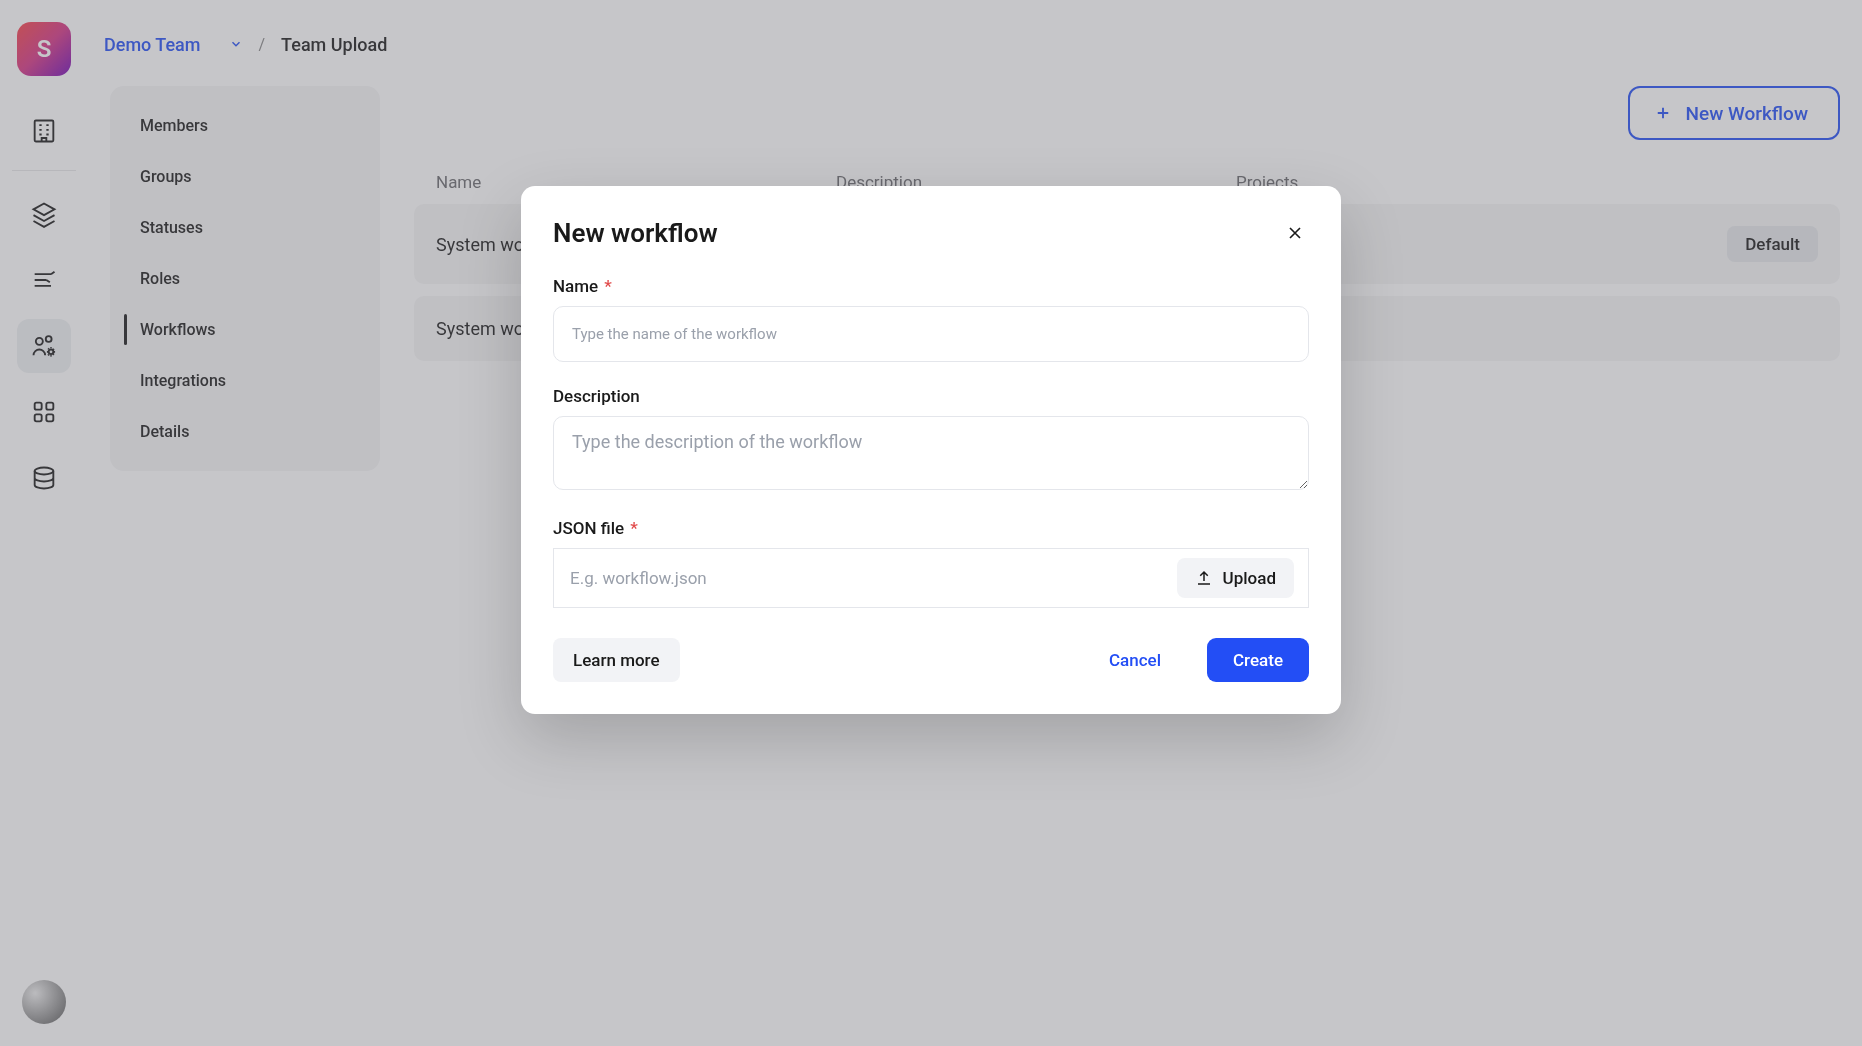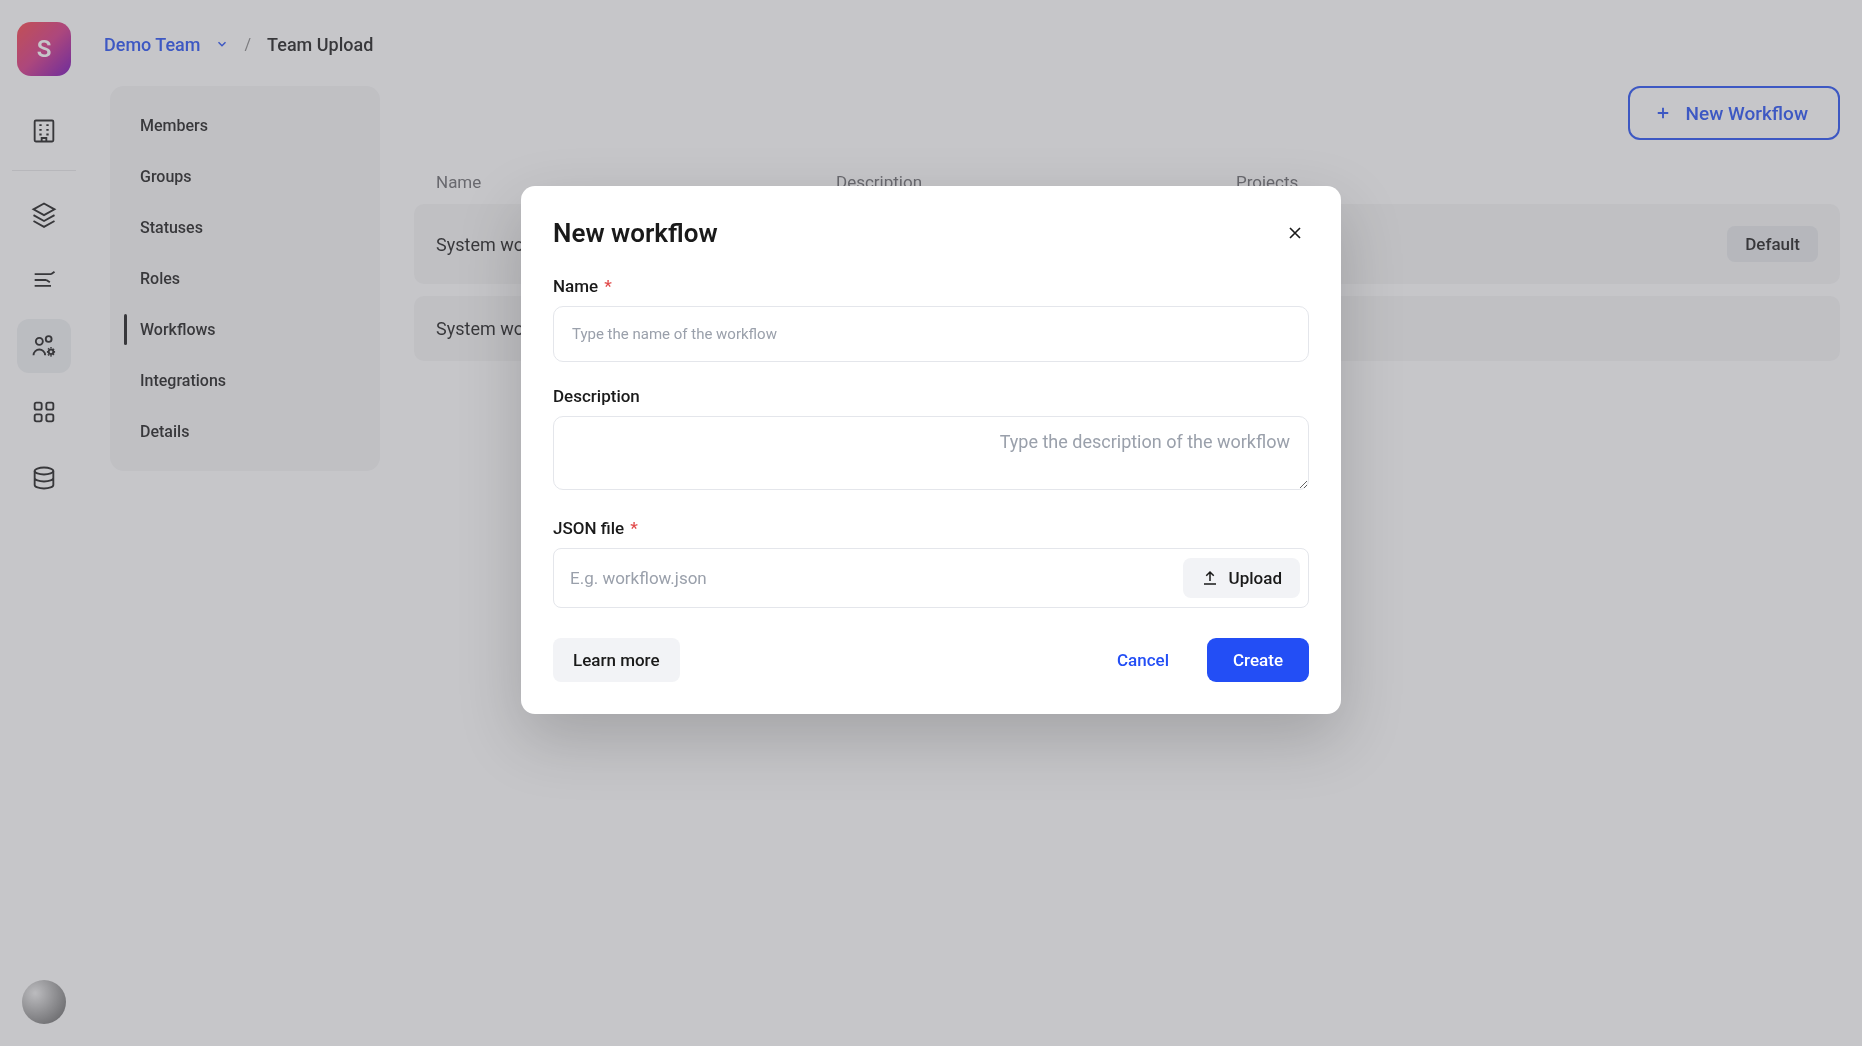--- a/index.html
+++ b/index.html
@@ -9,21 +9,21 @@
 .icon-rail { position: absolute; left: 0; top: 0; width: 88px; height: 100%; background: #fff; display: flex; flex-direction: column; align-items: center; padding-top: 22px; }
 .logo-tile { width: 54px; height: 54px; border-radius: 14px; background: linear-gradient(135deg,#f94144,#d63384,#7209b7); display: flex; align-items: center; justify-content: center; color: #fff; font-weight: 600; font-size: 24px; margin-bottom: 28px; }
 .rail-divider { width: 64px; height: 1px; background: #e7e7e9; margin-bottom: 16px; }
 .rail-btn { width: 54px; height: 54px; border-radius: 12px; display: flex; align-items: center; justify-content: center; margin-bottom: 12px; cursor: pointer; color: #1a1a1a; }
 .rail-btn.active { background: #eef0f3; }
 .rail-icon { width: 28px; height: 28px; stroke: currentColor; fill: none; stroke-width: 1.6; }
 .avatar-bottom { position: absolute; bottom: 22px; left: 22px; width: 44px; height: 44px; border-radius: 50%; background: radial-gradient(circle at 30% 30%, #eee, #555); }
 
 
 .top-header { position: absolute; left: 104px; top: 24px; right: 32px; height: 40px; display: flex; align-items: center; gap: 16px; }
-.bc-team { color: #234ef5; font-weight: 500; font-size: 18px; display: flex; align-items: center; gap: 14px; cursor: pointer; }
+.bc-team { color: #234ef5; font-weight: 500; font-size: 18px; display: flex; align-items: center; gap: 28px; cursor: pointer; }
 .bc-slash { color: #888; font-size: 16px; }
 .bc-page { color: #1a1a1a; font-weight: 500; font-size: 18px; }
 
 
 .settings-sidebar { position: absolute; left: 110px; top: 86px; width: 270px; background: #f5f5f6; border-radius: 14px; padding: 14px 0; }
 .settings-item { position: relative; padding: 16px 24px 16px 30px; font-size: 16px; font-weight: 500; color: #1a1a1a; cursor: pointer; }
 .settings-item.active::before { content: ""; position: absolute; left: 14px; top: 10px; bottom: 10px; width: 3px; background: #1a1a1a; border-radius: 2px; }
 
 
 .main-area { position: absolute; left: 414px; top: 86px; right: 22px; }
@@ -43,29 +43,29 @@
 .overlay { position: absolute; inset: 0; background: rgba(106,106,112,0.38); display: flex; align-items: flex-start; justify-content: center; padding-top: 186px; }
 .modal { width: 820px; background: #fff; border-radius: 14px; padding: 32px; box-shadow: 0 24px 64px rgba(0,0,0,0.18); }
 .modal-head { display: flex; align-items: center; justify-content: space-between; margin-bottom: 28px; }
 .modal-title { font-size: 26px; font-weight: 600; }
 .close-x { width: 28px; height: 28px; cursor: pointer; display: flex; align-items: center; justify-content: center; font-size: 24px; color: #1a1a1a; }
 
 .field-label { font-size: 17px; font-weight: 500; margin-bottom: 10px; display: flex; gap: 6px; }
 .req-star { color: #e14b4b; }
 .text-input { width: 100%; height: 56px; border: 1.5px solid #e4e6eb; border-radius: 10px; padding: 0 18px; font-size: 15px; outline: none; font-family: inherit; }
 .text-input::placeholder { color: #9aa0ab; }
-.textarea { width: 100%; height: 74px; border: 1.5px solid #e4e6eb; border-radius: 10px; padding: 14px 18px; font-size: 18px; outline: none; resize: vertical; font-family: inherit; text-align: right; }
+.textarea { width: 100%; height: 74px; border: 1.5px solid #e4e6eb; border-radius: 10px; padding: 14px 18px; font-size: 18px; outline: none; resize: vertical; font-family: inherit; }
 .textarea::placeholder { color: #9aa0ab; }
 .field-block { margin-bottom: 24px; }
 
-.json-row { display: flex; align-items: center; gap: 12px; border: 1.5px solid #e4e6eb; border-radius: 8px; padding: 9px 8px 9px 16px; }
+.json-row { display: flex; align-items: center; gap: 12px; border: 1.5px solid #e4e6eb; border-radius: 0; padding: 9px 14px 9px 16px; }
 .json-path { flex: 1; font-size: 17px; color: #9aa0ab; }
 .upload-btn { background: #f2f3f6; border-radius: 8px; padding: 10px 18px; font-size: 17px; font-weight: 500; display: flex; align-items: center; gap: 10px; cursor: pointer; }
 
-.modal-foot { display: flex; align-items: center; margin-top: 30px; }
+.modal-foot { display: flex; align-items: center; margin-top: 30px; gap: 8px; }
 .learn-btn { background: #f2f3f6; border-radius: 8px; padding: 12px 20px; font-size: 17px; font-weight: 500; cursor: pointer; }
 .foot-spacer { flex: 1; }
 .cancel-btn { color: #234ef5; font-size: 17px; font-weight: 500; padding: 12px 22px; cursor: pointer; text-align: center; }
 .create-btn { background: #234ef5; color: #fff; border-radius: 9px; padding: 12px 26px; font-size: 17px; font-weight: 500; cursor: pointer; margin-left: 16px; }
 </style>
 </head>
 <body>
 
 <div class="icon-rail">
   <div class="logo-tile">S</div>

